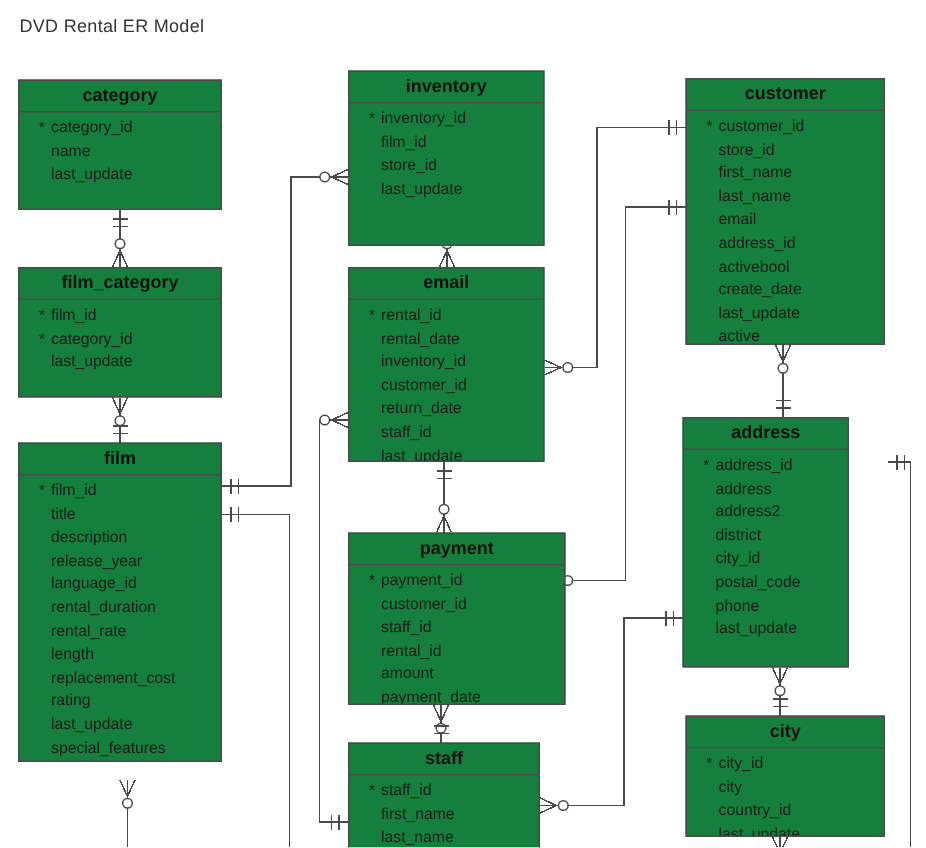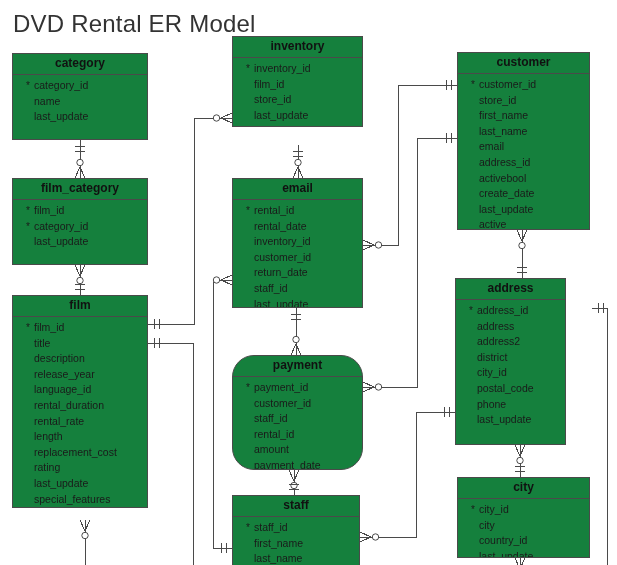--- a/index.html
+++ b/index.html
@@ -3,21 +3,21 @@
 <meta charset="utf-8">
 <style>
   html,body { margin:0; padding:0; background:#ffffff; }
   .canvas {
     position:relative; width:617px; height:565px; overflow:hidden;
     background:var(--bg,#fff);
     font-family:"Liberation Sans", sans-serif;
   }
   .page-title {
     position:absolute; left:13px; top:10px;
-    font-size:24px; font-weight:400; color:var(--title,#333);
+    font-size:12px; font-weight:400; color:var(--title,#333);
     letter-spacing:0.2px;
   }
   #edges { position:absolute; left:0; top:0; }
   .entity {
     position:absolute; background:#15803d;
     border:1px solid var(--line,#4a4a4a);
     box-sizing:border-box; overflow:hidden;
   }
   .entity-header {
     height:20px; line-height:19px; text-align:center;
@@ -213,21 +213,21 @@
             <span class="pk"></span>
             <span>special_features</span>
           </div>
           <div class="field-row">
             <span class="pk"></span>
             <span>fulltext</span>
           </div>
         </div>
   </div>
 
-  <div class="entity" style="left: 232px; top: 36px; width: 131px; height: 91px;">
+  <div class="entity" style="left: 232px; top: 47px; width: 131px; height: 117px;">
     <div class="entity-header">inventory</div>
     <div class="entity-fields">
           <div class="field-row">
             <span class="pk">*</span>
             <span>inventory_id</span>
           </div>
           <div class="field-row">
             <span class="pk"></span>
             <span>film_id</span>
           </div>
@@ -269,21 +269,21 @@
             <span class="pk"></span>
             <span>staff_id</span>
           </div>
           <div class="field-row">
             <span class="pk"></span>
             <span>last_update</span>
           </div>
         </div>
   </div>
 
-  <div class="entity" style="left: 232px; top: 355px; width: 131px; height: 115px; border-radius: 22px;">
+  <div class="entity" style="left: 232px; top: 355px; width: 145px; height: 115px;">
     <div class="entity-header">payment</div>
     <div class="entity-fields">
           <div class="field-row">
             <span class="pk">*</span>
             <span>payment_id</span>
           </div>
           <div class="field-row">
             <span class="pk"></span>
             <span>customer_id</span>
           </div>

